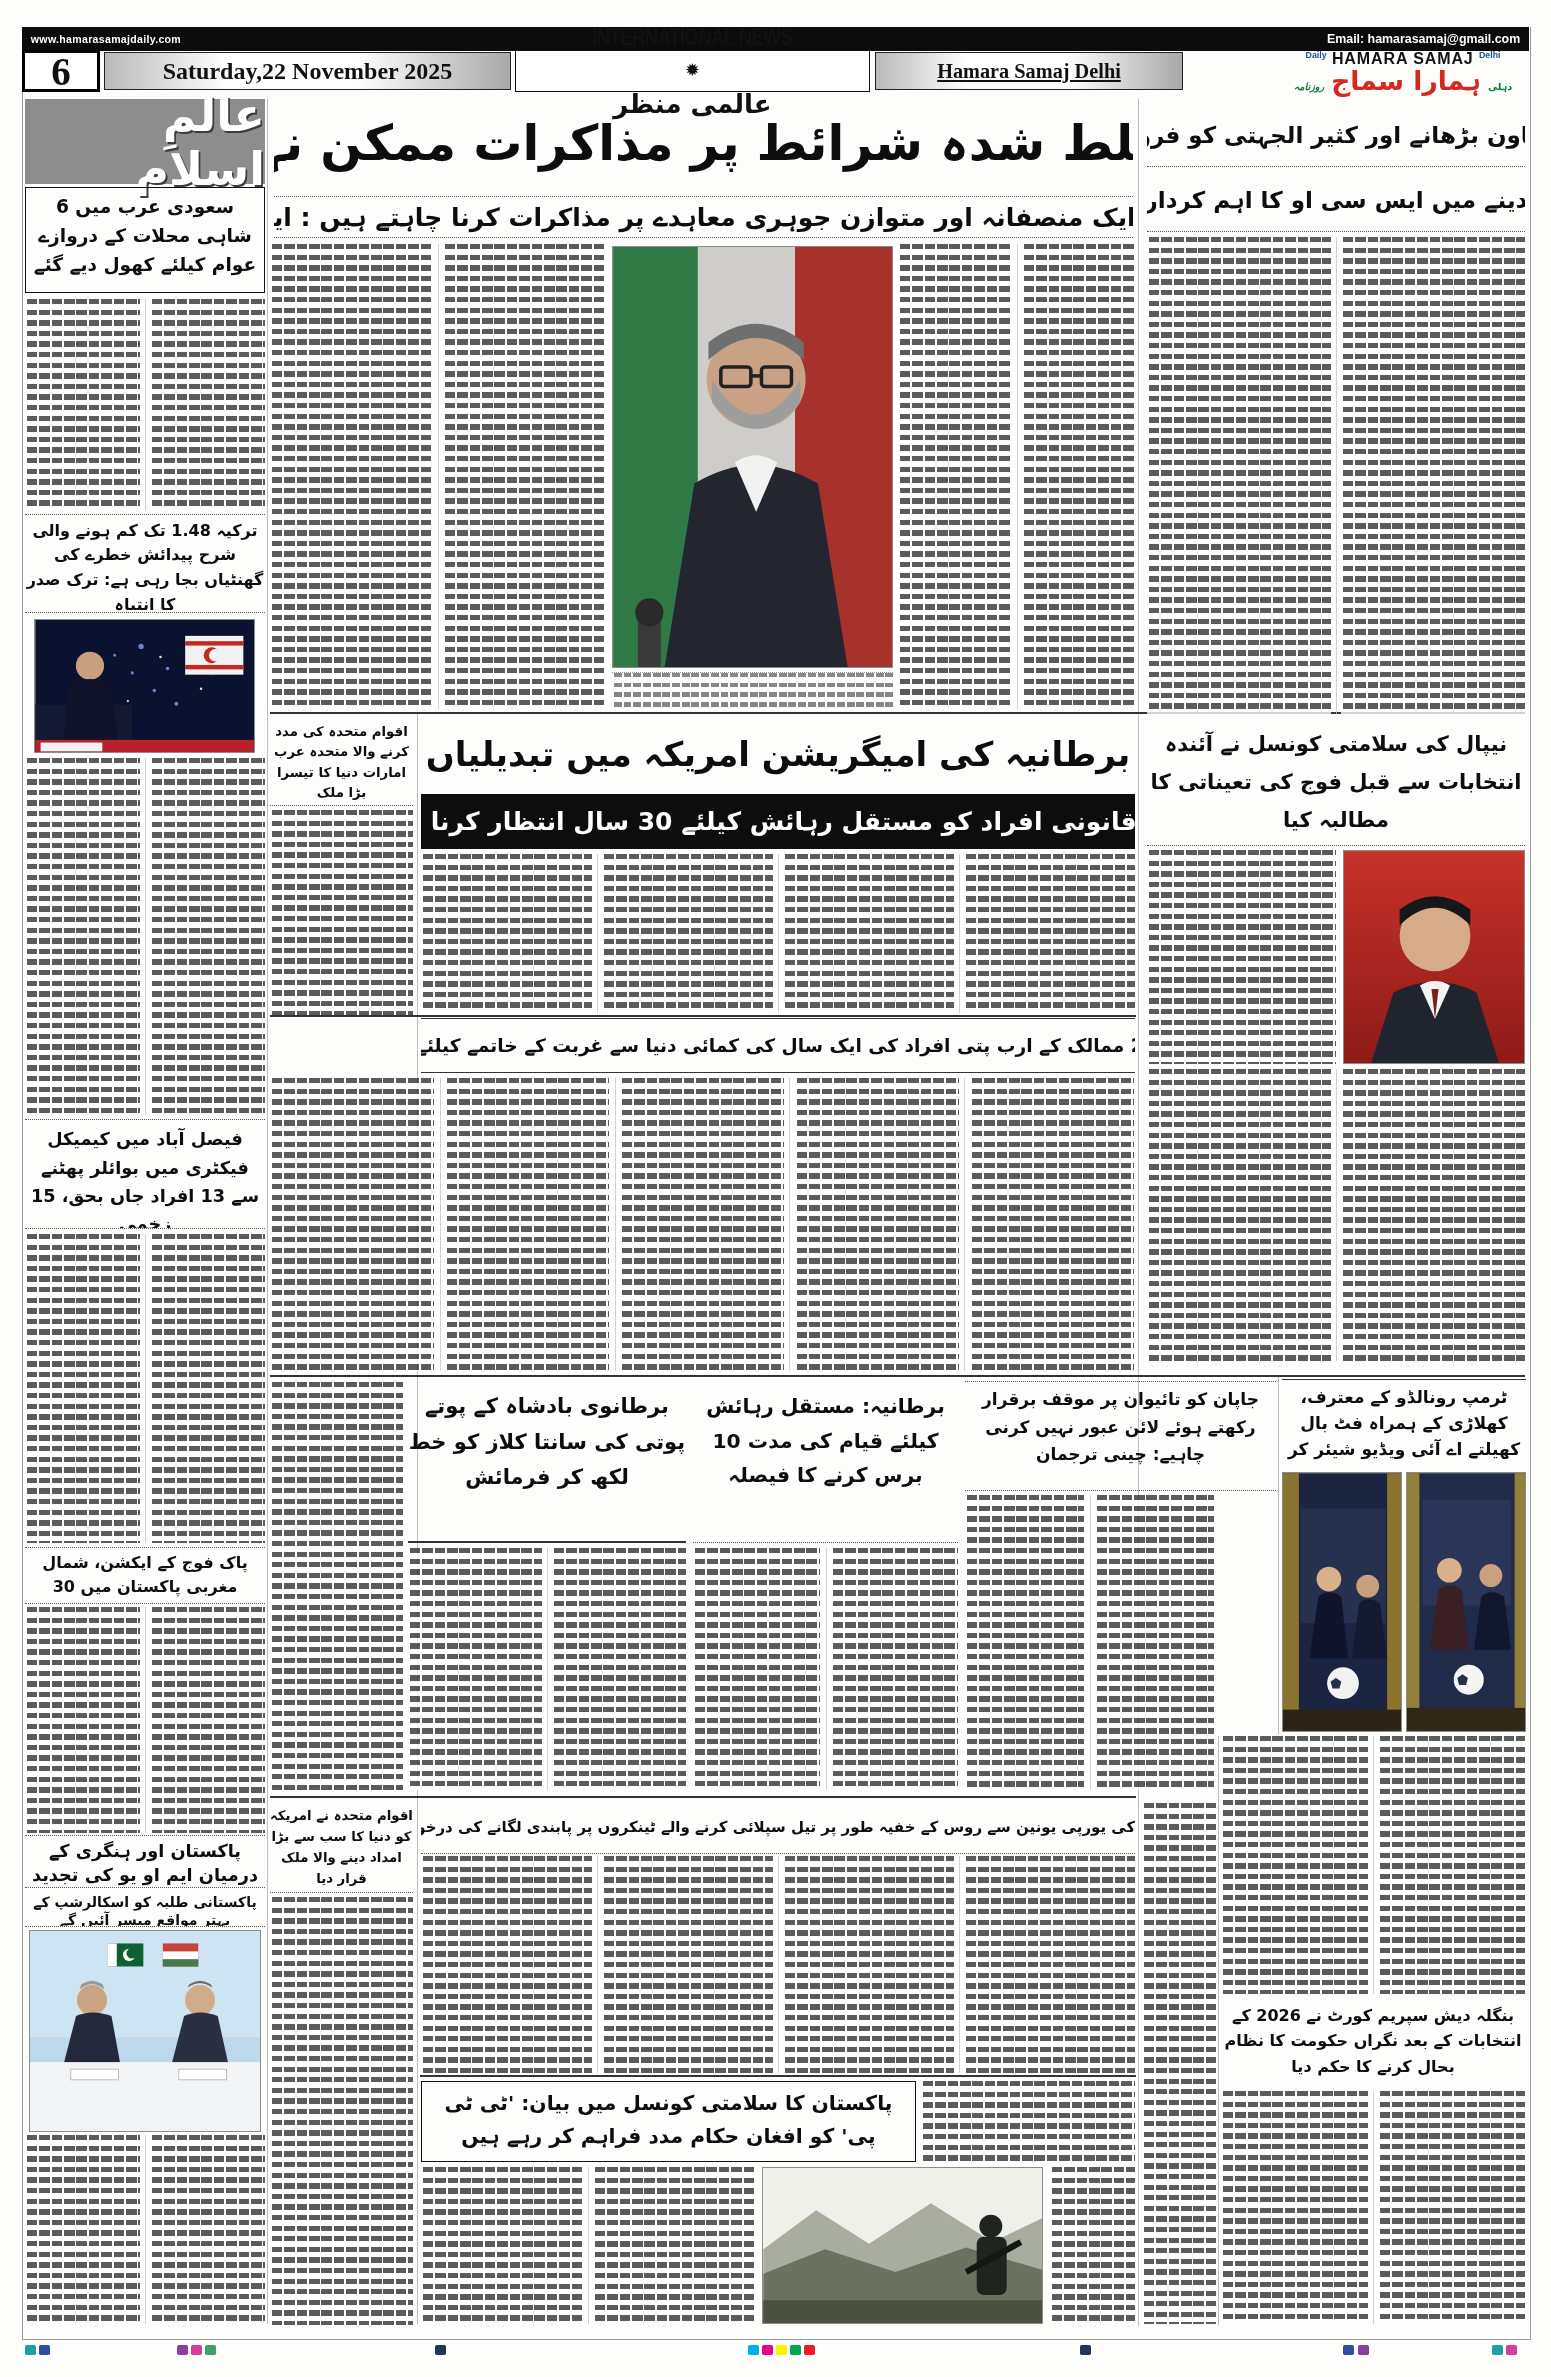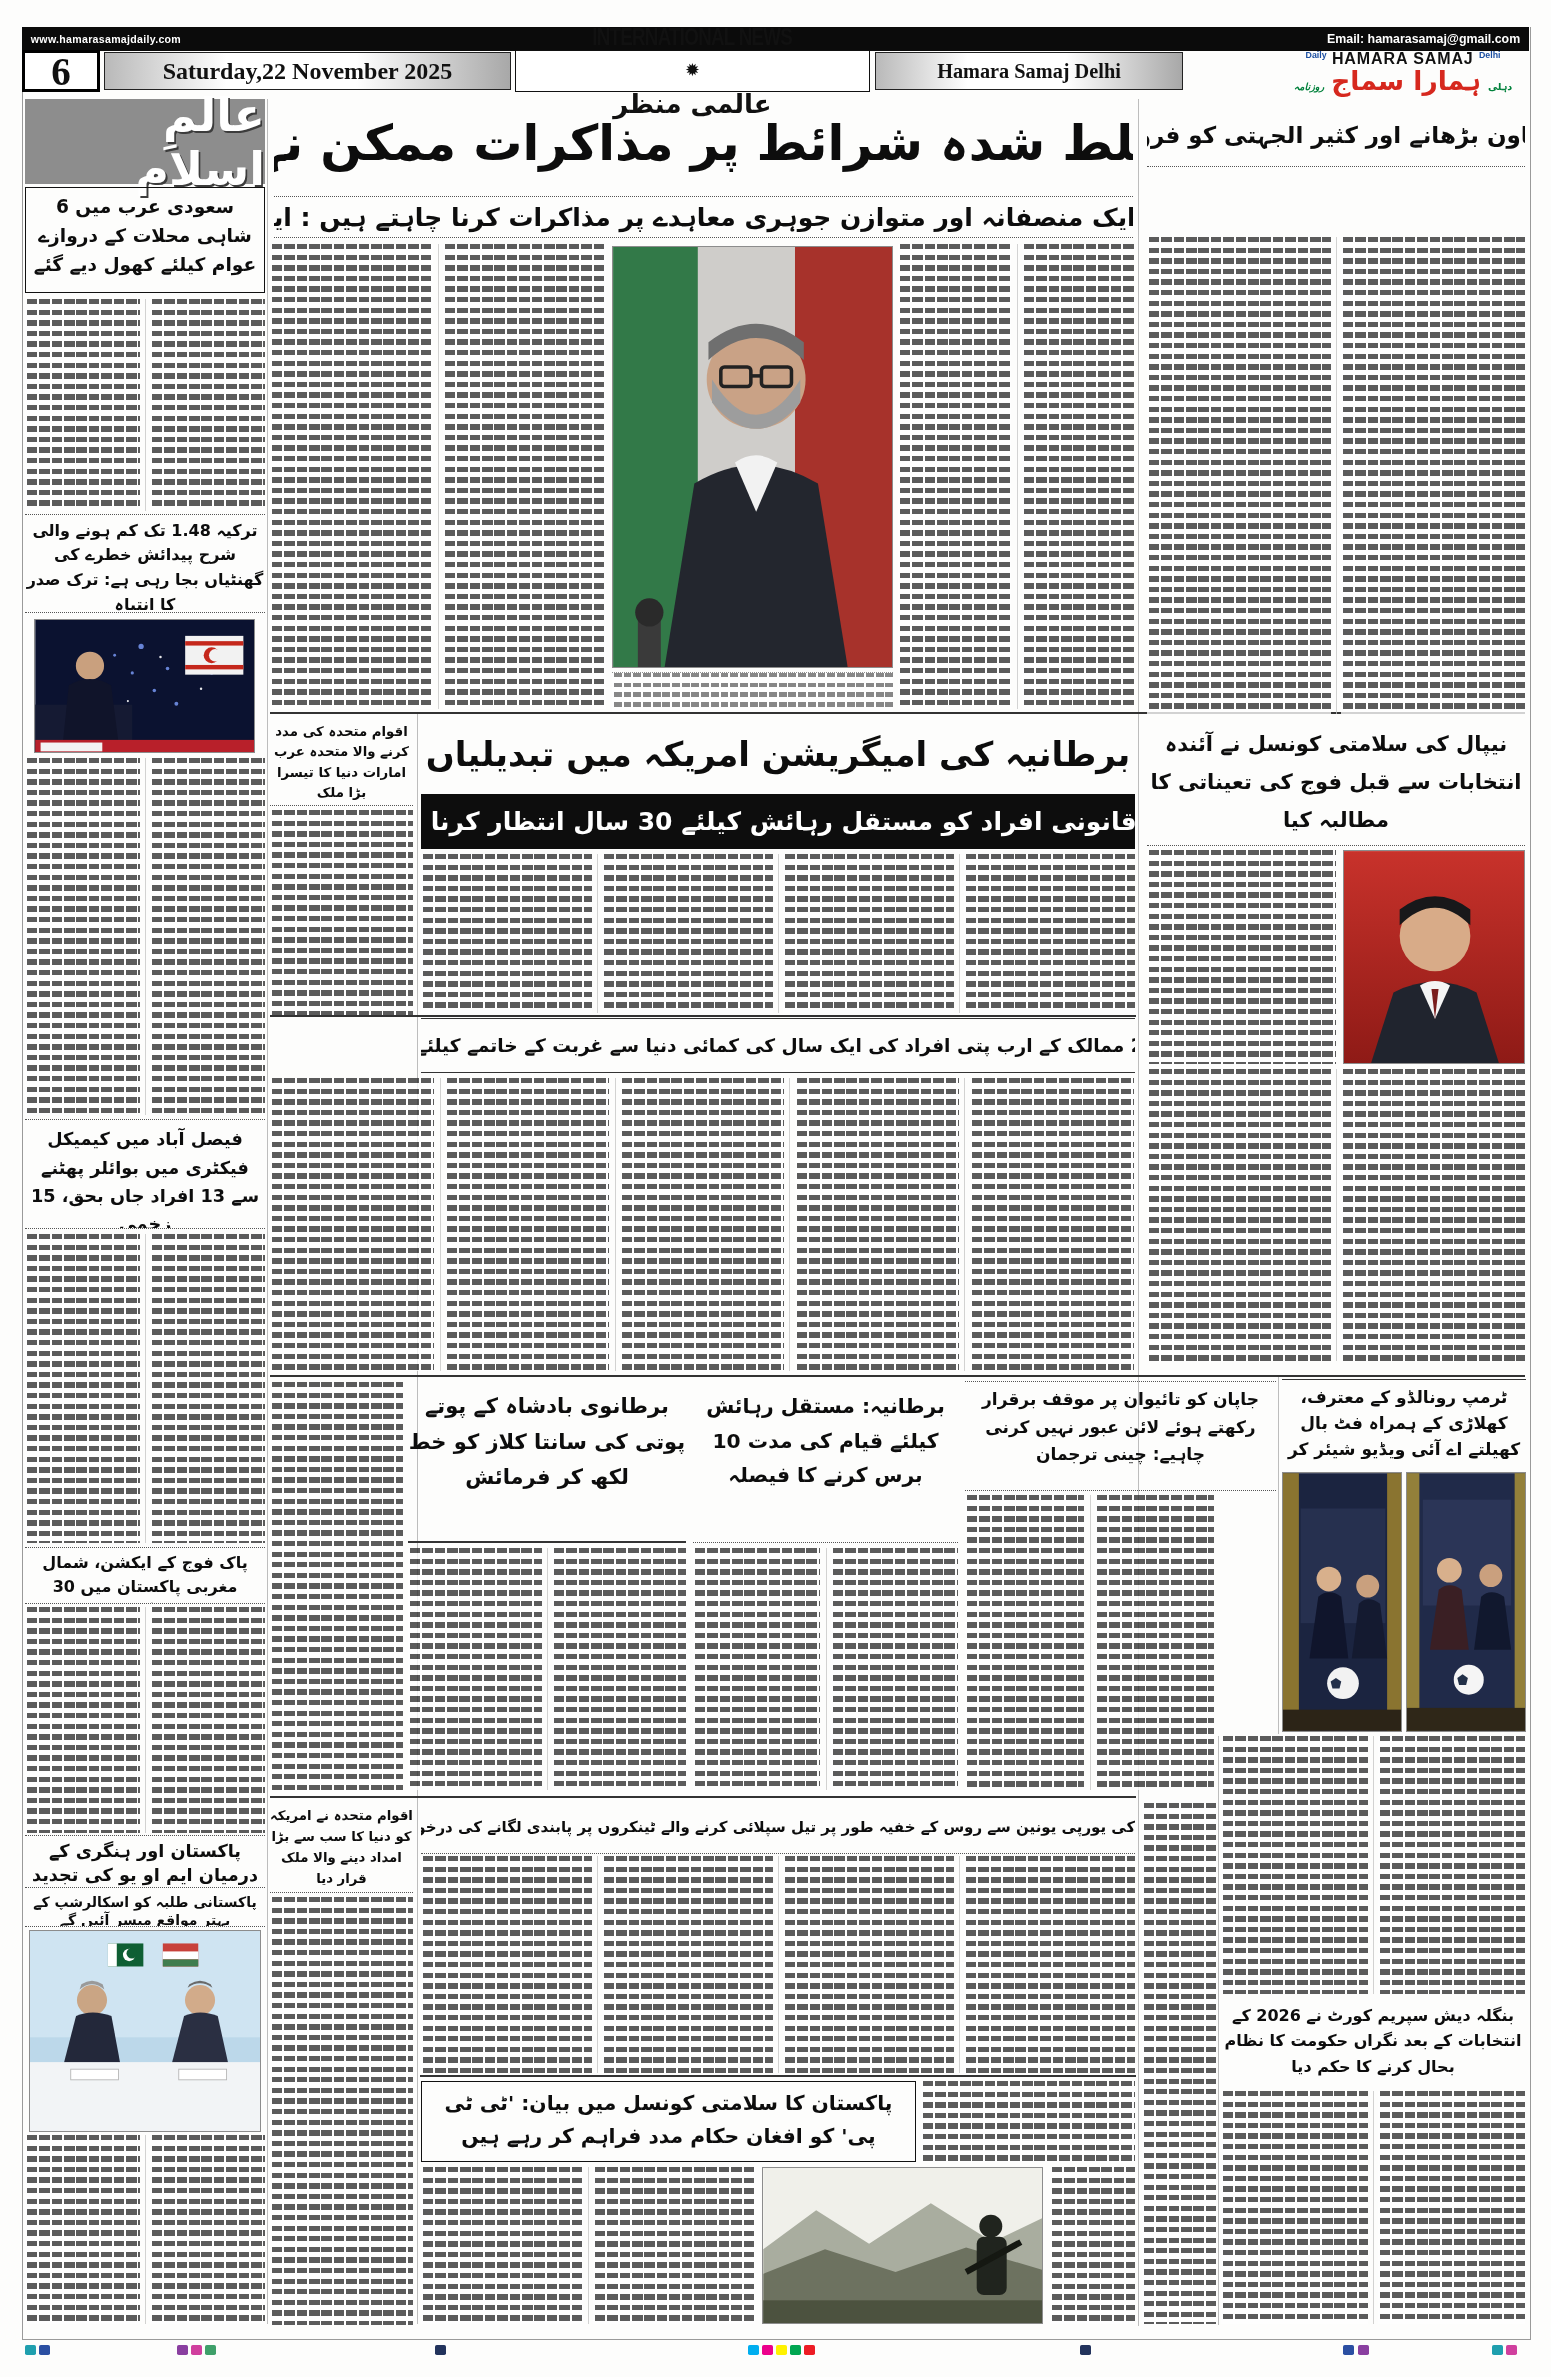--- a/index.html
+++ b/index.html
@@ -71,21 +71,21 @@
   </div>
   <div class="abs pagenum" style="left:22px;top:50px;width:78px;height:42px;">6</div>
   <div class="abs gradbox" style="left:104px;top:52px;width:407px;height:38px;">
     <span class="ser" style="font-size:24px;">Saturday,22 November 2025</span>
   </div>
   <div class="abs intl" style="left:515px;top:50px;width:355px;height:42px;">
     <span class="intl-en">INTERNATIONAL NEWS</span>
     <span class="orn">✹</span>
     <span class="intl-ur">عالمی منظر</span>
   </div>
-  <div class="abs gradbox" style="left:875px;top:52px;width:308px;height:38px;">
+  <div class="abs gradbox" style="left:875px;top:52px;width:308px;height:38px;text-decoration:underline;">
     <span class="ser" style="font-size:20.3px;">Hamara Samaj Delhi</span>
   </div>
   <div class="abs logo" style="left:1277px;top:51px;width:252px;height:42px;">
     <div class="logo-row">
       <span class="logo-small" style="color:#1c4fa1;">Daily</span>
       <span class="logo-en">HAMARA SAMAJ</span>
       <span class="logo-small" style="color:#1c4fa1;">Delhi</span>
     </div>
     <div class="logo-ur-row">
       <span class="logo-gr" style="color:#00813b;font-style:italic;">روزنامہ</span>
@@ -354,20 +354,21 @@
   </div>
   <div class="abs cols" style="left:421px;top:2167px;width:334px;height:157px;">
       <div class="col sim"></div>
       <div class="col sim"></div>
     </div>
   <div class="abs cols" style="left:1050px;top:2167px;width:85px;height:157px;">
       <div class="col sim"></div>
     </div>
 
   <div class="abs hd nowrap dot-b" style="left:1147px;top:103px;width:378px;height:64px;font-size:23px;">تعاون بڑھانے اور کثیر الجہتی کو فروغ</div>
+  <div class="abs hd nowrap dot-b" style="left:1147px;top:168px;width:378px;height:64px;font-size:23px;">دینے میں ایس سی او کا اہم کردار</div>
   <div class="abs cols" style="left:1147px;top:237px;width:378px;height:477px;">
       <div class="col sim"></div>
       <div class="col sim"></div>
     </div>
 
   <div class="abs hd dot-b" style="left:1147px;top:719px;width:378px;height:127px;font-size:21px;line-height:1.8;padding-top:7px;">نیپال کی سلامتی کونسل نے آئندہ انتخابات سے قبل فوج کی تعیناتی کا مطالبہ کیا</div>
   <div class="abs cols" style="left:1147px;top:850px;width:189px;height:214px;">
       <div class="col sim"></div>
     </div>
   <div class="abs photo" style="left:1343px;top:850px;width:182px;height:214px;">

